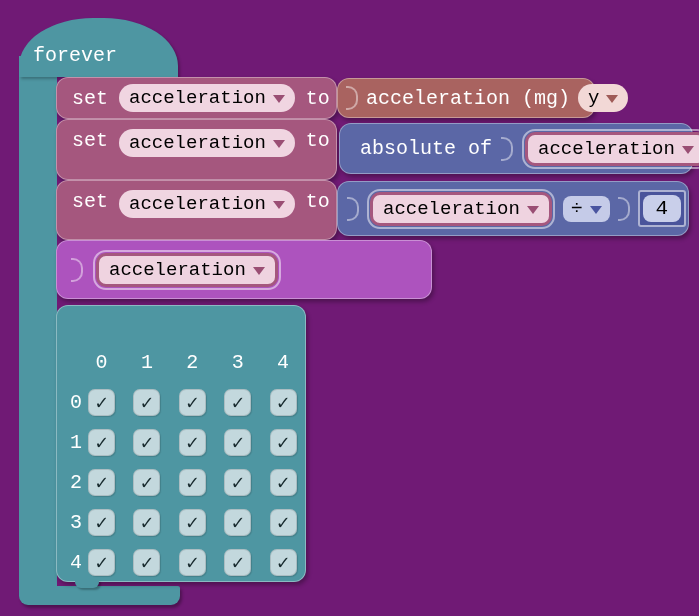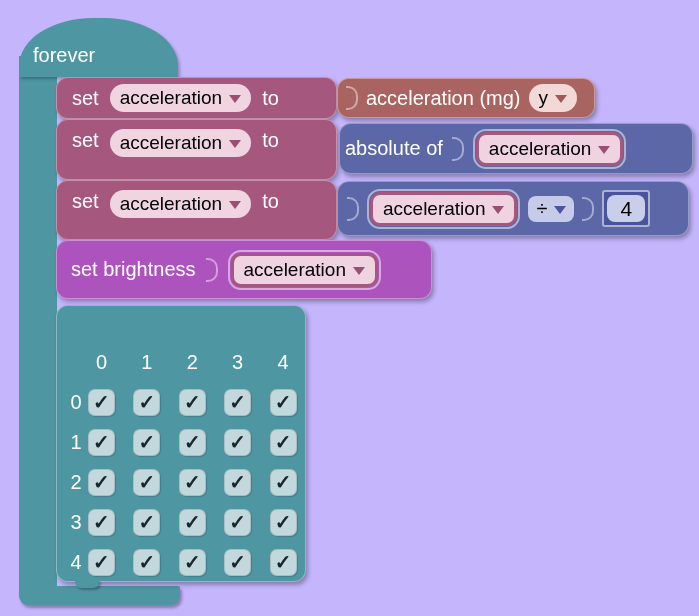--- a/index.html
+++ b/index.html
@@ -1,17 +1,17 @@
 <!DOCTYPE html>
 <html><head>
 <meta charset="utf-8">
 <style>
   html,body{margin:0;padding:0;background:#ffffff;}
-  #canvas{position:relative;width:699px;height:616px;background:#c4b5fd;overflow:hidden;
-          font-family:Liberation Sans, sans-serif;}
+  #canvas{position:relative;width:699px;height:616px;background:#701a75;overflow:hidden;
+          font-family:Liberation Mono, monospace;}
   .blk{position:absolute;box-sizing:border-box;display:flex;align-items:center;color:#fff;
        font-size:20px;white-space:nowrap;border-radius:12px;
        border:1px solid rgba(255,255,255,.35);box-shadow:2px 3px 4px rgba(0,0,0,.30);}
   .teal{background:#4E96A2}
   .mauve{background:#A5577E}
   .red{background:#A96360}
   .blue{background:#5B67A6}
   .magenta{background:#AD53BE}
 
   .hat{border:none;border-radius:74px 74px 0 0 / 48px 48px 0 0;align-items:flex-end;
@@ -45,21 +45,21 @@
   .numpill{min-width:30px;height:27px;background:#C9CFEA;border-radius:8px;display:flex;
            align-items:center;justify-content:center;color:#000;font-size:21px;padding:0 4px;}
 
   
   #hat{left:19px;top:18px;width:159px;height:59px;}
   #arm{left:19px;top:56px;width:38px;height:532px;}
   #bar{left:19px;top:586px;width:161px;height:19px;}
   #row1set{left:56px;top:77px;width:281px;height:42px;padding-left:15px;gap:11px;}
   #row1val{left:337px;top:78px;width:258px;height:40px;padding:0 8px;gap:8px;}
   #row2set{left:56px;top:119px;width:281px;height:61px;padding-left:15px;gap:11px;}
-  #row2val{left:339px;top:123px;width:354px;height:51px;padding:0 5px;gap:9px;}
+  #row2val{left:339px;top:123px;width:354px;height:51px;padding:0 20px;gap:9px;}
   #row3set{left:56px;top:180px;width:281px;height:60px;padding-left:15px;gap:11px;}
   #row3val{left:337px;top:181px;width:352px;height:55px;padding:0 9px;gap:8px;}
   #brightness{left:56px;top:240px;width:376px;height:59px;padding-left:14px;gap:10px;}
   #showleds{left:56px;top:305px;width:250px;height:277px;display:block;}
 
   #showleds .blklabel{position:absolute;left:12px;top:7px;}
   .bump{position:absolute;left:18px;bottom:-7px;width:24px;height:8px;background:#4E96A2;
         border-radius:0 0 6px 6px;box-shadow:2px 2px 2px rgba(0,0,0,.25);}
 
   .ledgrid{position:absolute;left:7px;top:36px;display:grid;
@@ -138,21 +138,20 @@
       <span>÷</span>
       <span class="tri tri-blue"></span>
     </span>
     <span class="socket"></span>
     <span class="numsock">
       <span class="numpill">4</span>
     </span>
   </div>
 
   <div id="brightness" class="blk magenta">
-    <span>set brightness</span>
     <span class="socket"></span>
     <span class="sockwrap">
       <span class="varblk">
         <span>acceleration</span>
         <span class="tri"></span>
       </span>
     </span>
   </div>
 
   <div id="showleds" class="blk teal">

